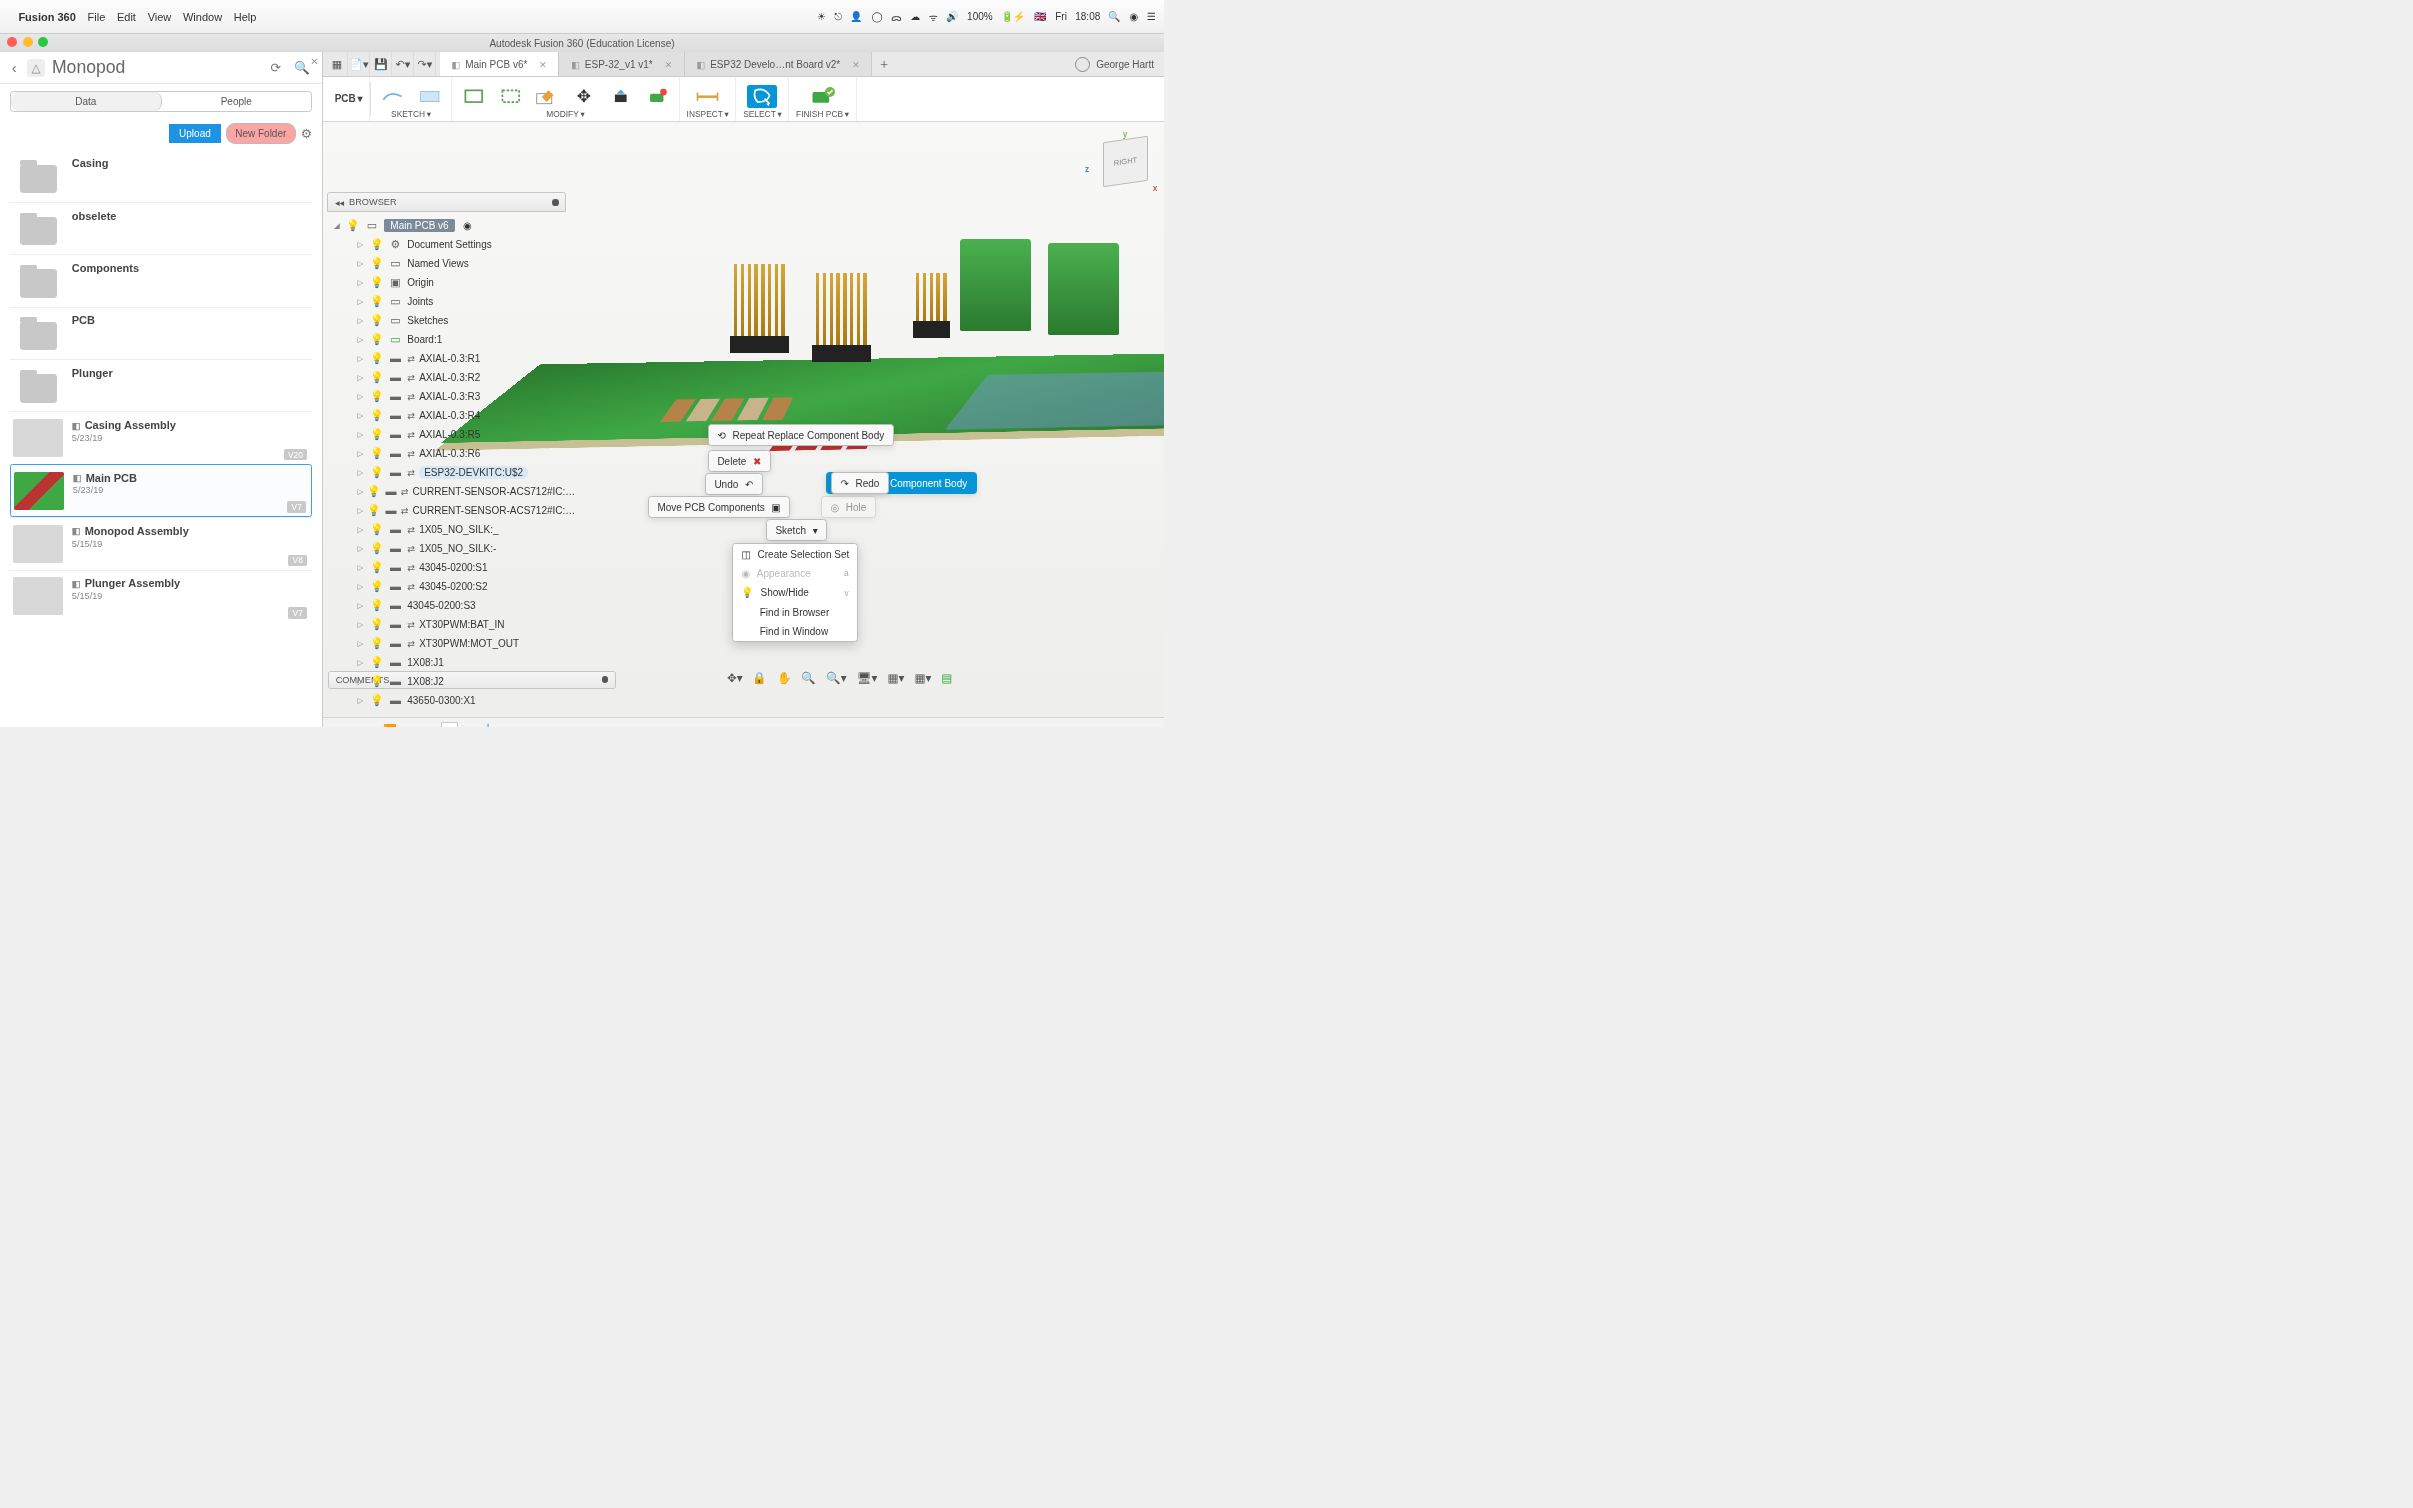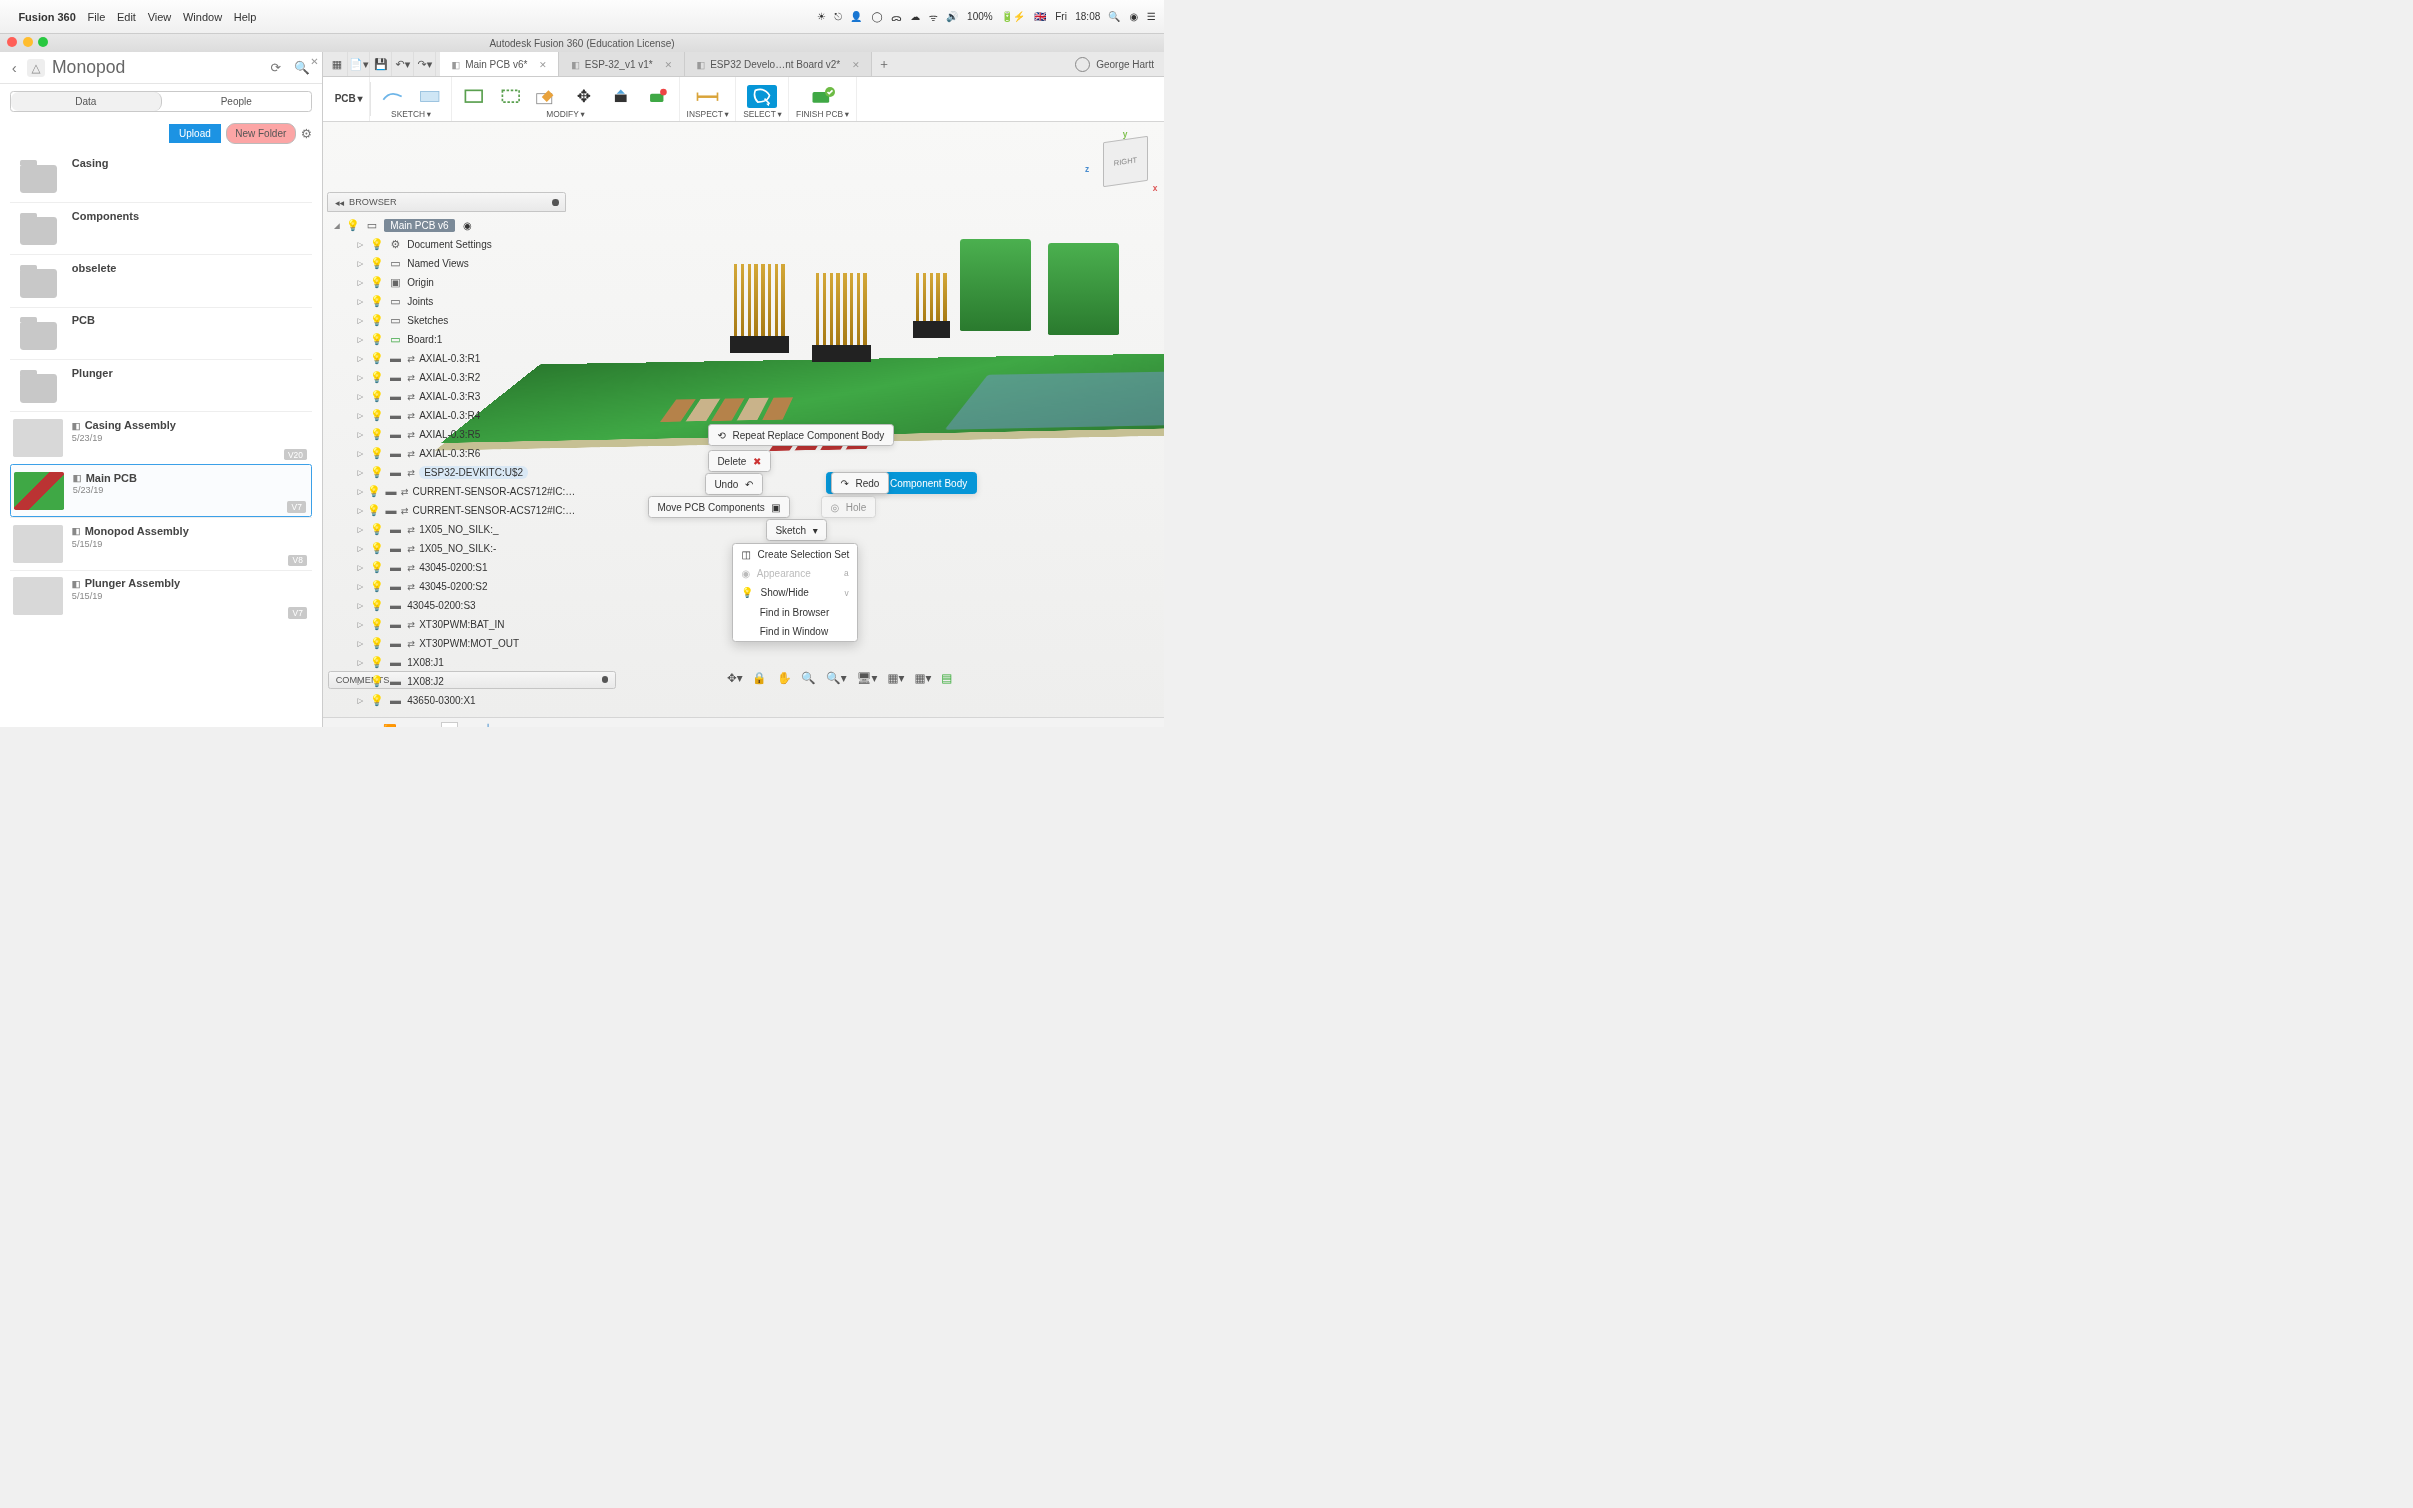--- a/index.html
+++ b/index.html
@@ -201,31 +201,31 @@
               <span>Casing</span>
             </div>
           </div>
         </div>
         <div class="dp-item">
           <div class="dp-thumb folder">
             <div class="folder-icon"></div>
           </div>
           <div class="dp-info">
             <div class="name">
-              <span>Components</span>
+              <span>obselete</span>
             </div>
           </div>
         </div>
         <div class="dp-item">
           <div class="dp-thumb folder">
             <div class="folder-icon"></div>
           </div>
           <div class="dp-info">
             <div class="name">
-              <span>obselete</span>
+              <span>Components</span>
             </div>
           </div>
         </div>
         <div class="dp-item">
           <div class="dp-thumb folder">
             <div class="folder-icon"></div>
           </div>
           <div class="dp-info">
             <div class="name">
               <span>PCB</span>

